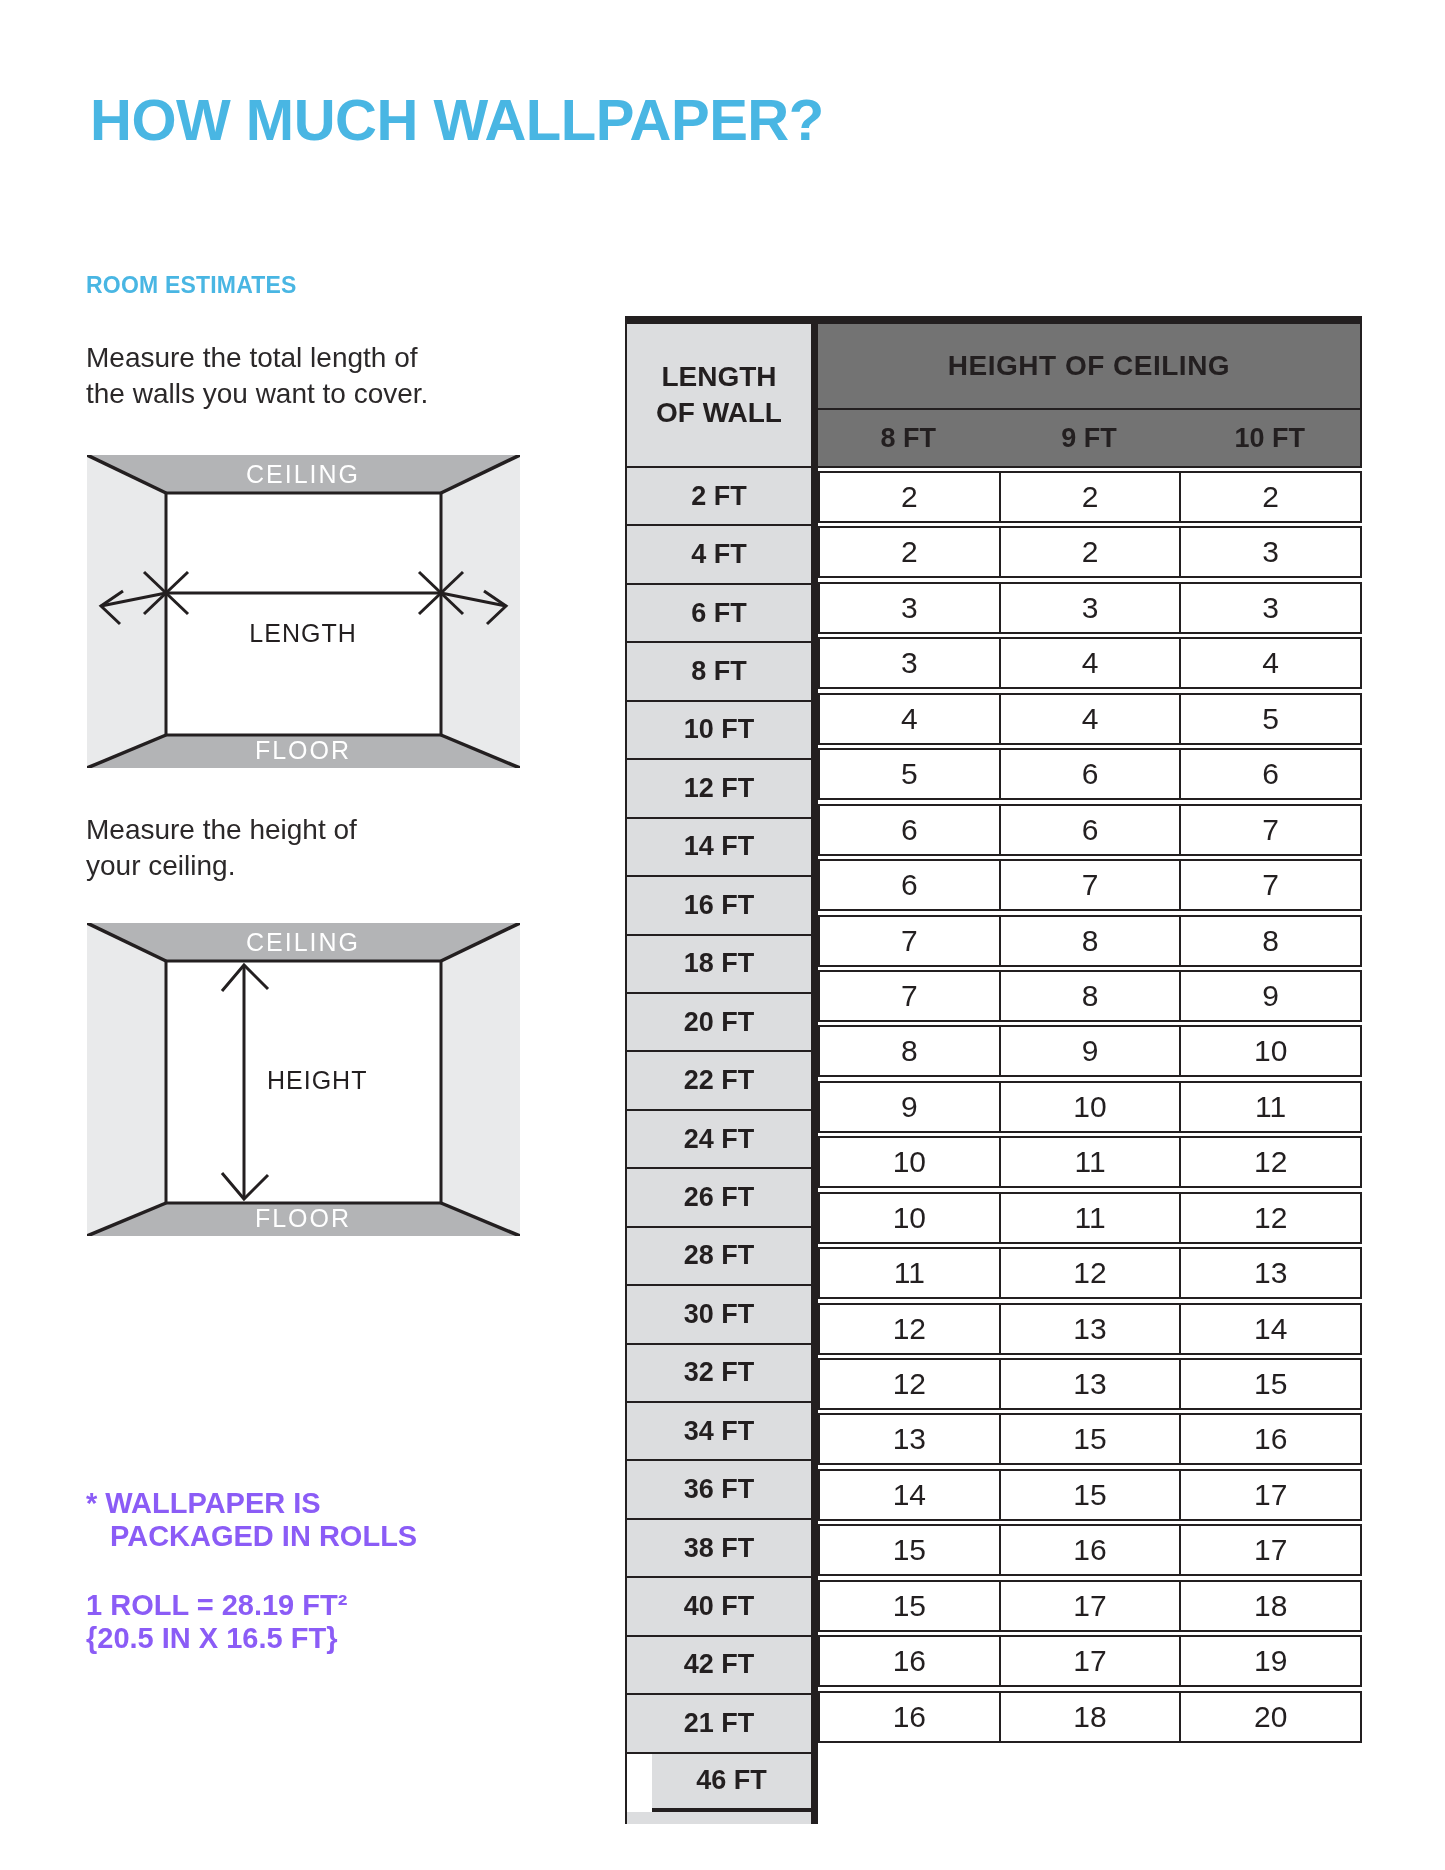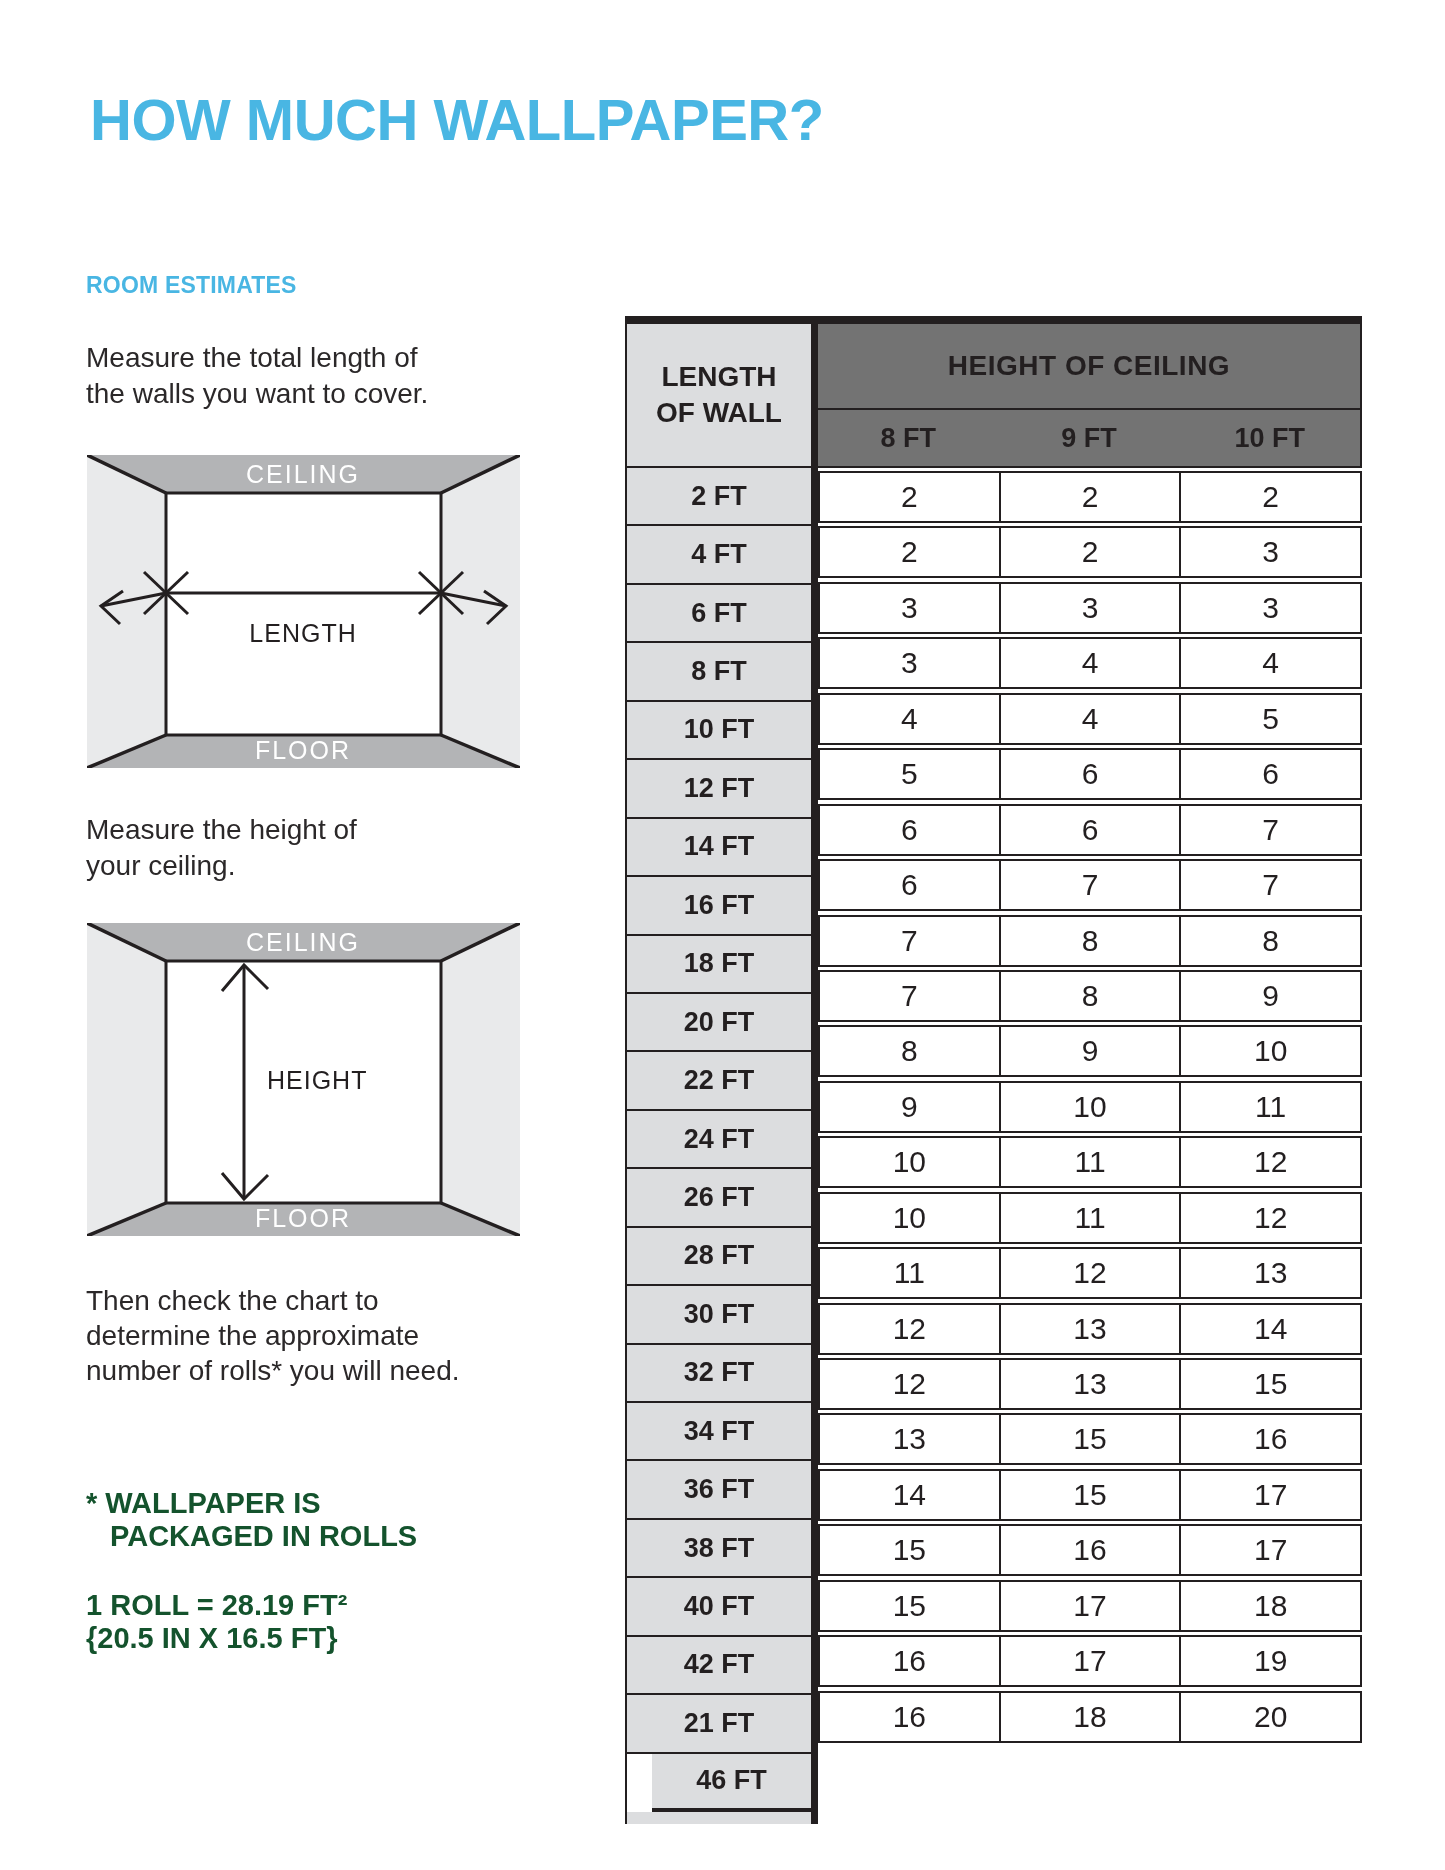--- a/index.html
+++ b/index.html
@@ -2,21 +2,21 @@
 <html><head>
 <meta charset="utf-8">
 <style>
   html,body{margin:0;padding:0;background:#ffffff;}
   #page{position:relative;width:1445px;height:1870px;background:#fff;overflow:hidden;
         font-family:"Liberation Sans",sans-serif;color:#2b2829;}
   .abs{position:absolute;}
   #title{left:90px;top:86px;font-size:58px;font-weight:bold;letter-spacing:-0.5px;color:#49b6e3;white-space:nowrap;}
   .section-head{font-size:23px;font-weight:bold;color:#49b6e3;letter-spacing:0.2px;white-space:nowrap;}
   .para{font-size:28px;line-height:36px;color:#2b2829;white-space:nowrap;}
-  .footnote{font-size:29px;line-height:33px;font-weight:bold;color:#14532d;white-space:nowrap;}
+  .footnote{font-size:29px;line-height:33px;font-weight:bold;color:#8b5cf6;white-space:nowrap;}
   .indent2{padding-left:24px;}
   
   #rolls-table{left:625px;top:316px;width:737px;}
   #tbl-topbar{height:8px;background:#231f20;}
   #tbl-body{display:flex;align-items:stretch;}
   #label-col{width:186px;flex:0 0 186px;border-left:2px solid #231f20;box-sizing:border-box;}
   #corner-cell{height:144px;background:#dcdddf;border-bottom:2px solid #231f20;box-sizing:border-box;
       display:flex;flex-direction:column;justify-content:center;align-items:center;
       font-size:28px;line-height:36px;font-weight:bold;color:#231f20;}
   .row-label{height:58.45px;box-sizing:border-box;background:#dcdddf;border-bottom:2px solid #231f20;
@@ -105,25 +105,20 @@
     <text x="216" y="28" text-anchor="middle" font-size="25" letter-spacing="2" fill="#ffffff">CEILING</text>
     <text x="216" y="304" text-anchor="middle" font-size="25" letter-spacing="2" fill="#ffffff">FLOOR</text>
     <g stroke="#231f20" stroke-width="3" fill="none">
       <line x1="157" y1="42" x2="157" y2="276"></line>
       <polyline points="135,68 157,42 181,66"></polyline>
       <polyline points="135,250 157,276 181,252"></polyline>
     </g>
     <text x="180" y="166" font-size="25" letter-spacing="1" fill="#231f20">HEIGHT</text>
   </svg>
 
-  <div class="abs para" style="left:86px;top:1283px;line-height:35px;">
-    <div>Then check the chart to</div>
-    <div>determine the approximate</div>
-    <div>number of rolls* you will need.</div>
-  </div>
 
   <div class="abs footnote" style="left:86px;top:1487px;">
     <div>* WALLPAPER IS</div>
     <div class="indent2">PACKAGED IN ROLLS</div>
   </div>
 
   <div class="abs footnote" style="left:86px;top:1589px;">
     <div>1 ROLL = 28.19 FT²</div>
     <div>{20.5 IN X 16.5 FT}</div>
   </div>

